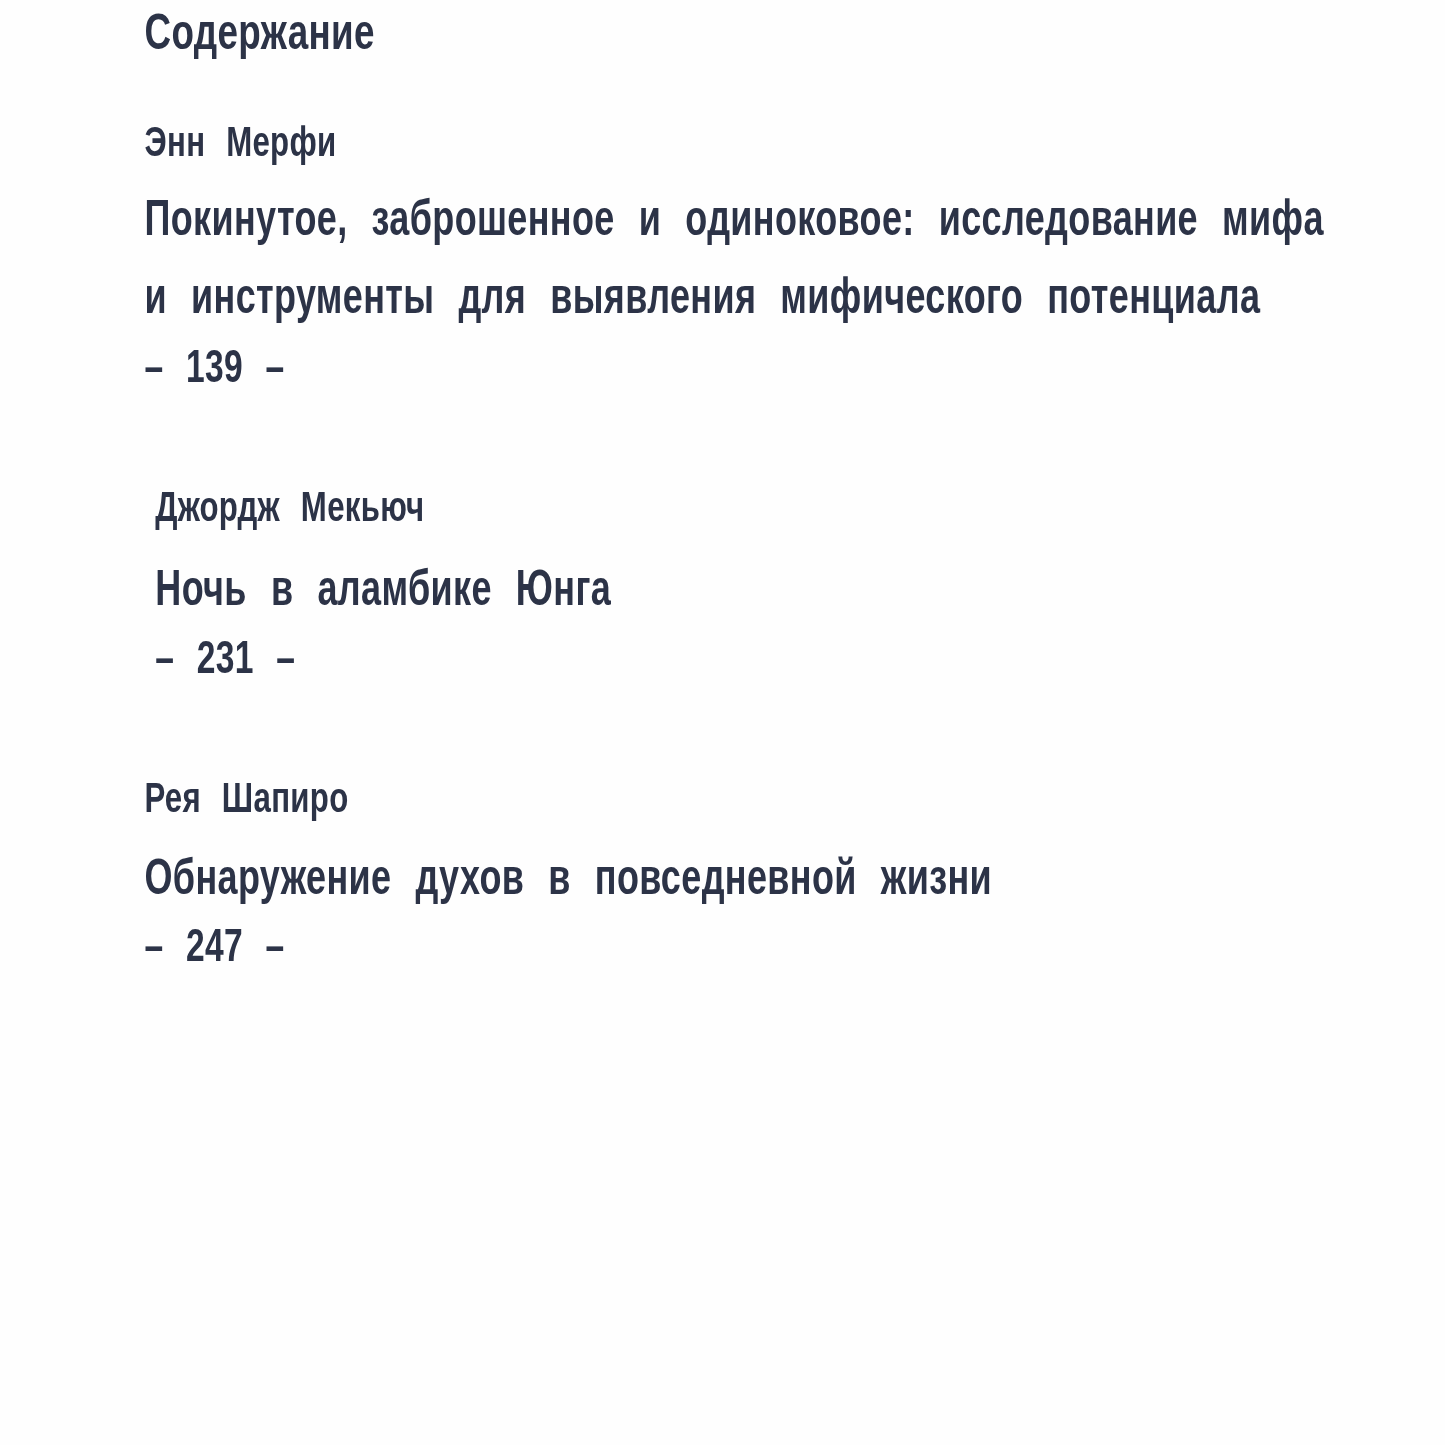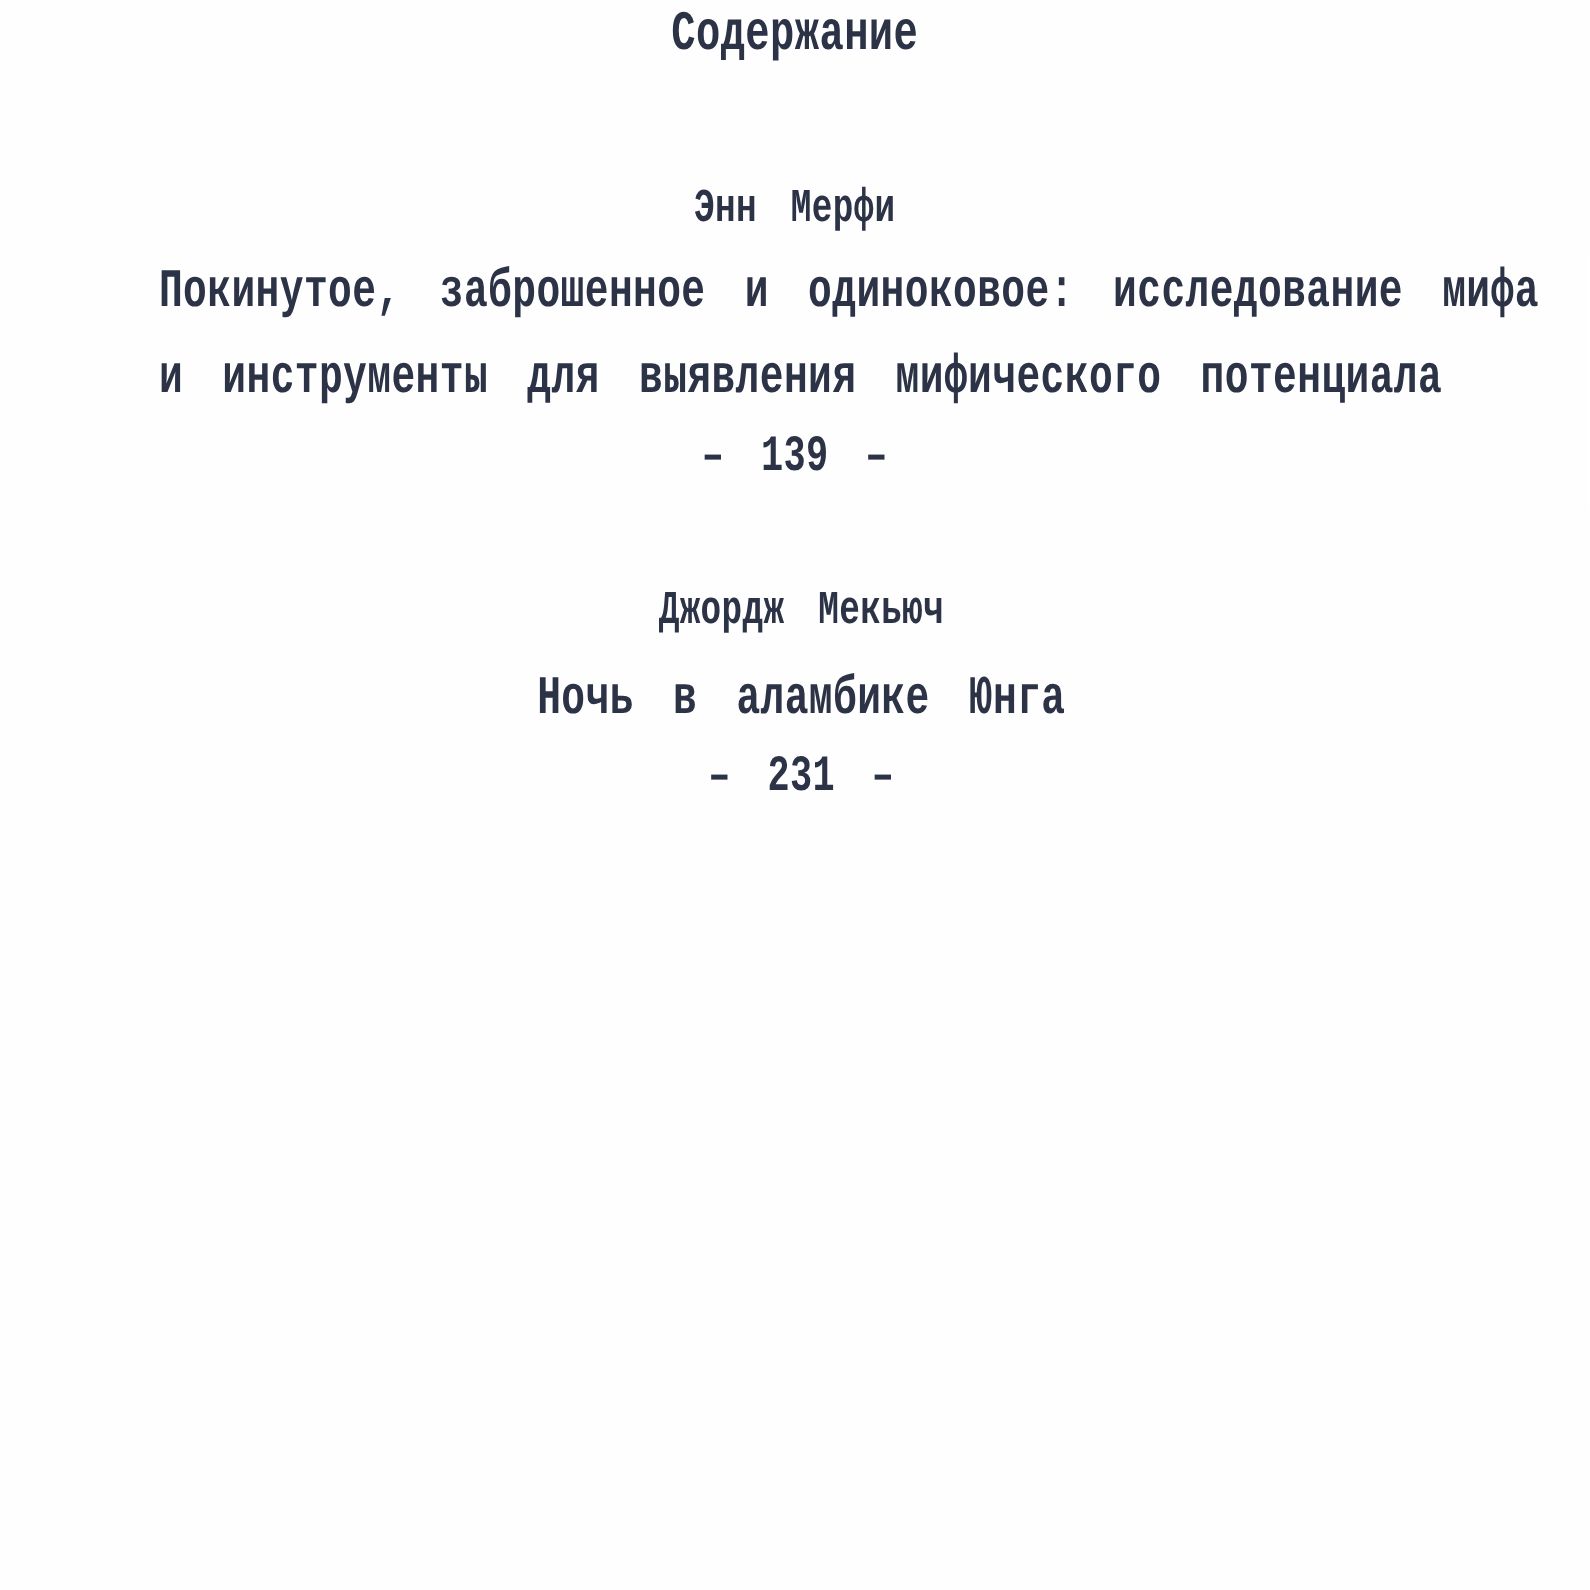--- a/index.html
+++ b/index.html
@@ -6,23 +6,23 @@
     margin: 0;
     padding: 0;
     background: #ffffff;
   }
   .page {
     position: relative;
     width: 1445px;
     height: 1445px;
     background: #fefefe;
     overflow: hidden;
-    font-family: Liberation Mono, monospace;
+    font-family: Liberation Sans, sans-serif;
     color: #2c3347;
-    text-align: center;
+    text-align: left;
   }
   .line {
     display: block;
     white-space: nowrap;
     font-weight: bold;
     letter-spacing: 0.01em;
     word-spacing: 0.38em;
     transform: scale(0.80, 1.10);
     transform-origin: 50% 50%;
   }
@@ -45,21 +45,21 @@
   }
   .entry-page {
     font-size: 42px;
     line-height: 1.1;
   }
   
   .entry-1 { margin-top: 212px; }
   .entry-1 .entry-title { margin-top: 22px; }
   .entry-1 .entry-page  { margin-top: 6px; }
 
-  .entry-2 { margin-top: 112px; }
+  .entry-2 { margin-top: 64px; }
   .entry-2 .entry-title-group { margin-top: 16px; }
   .entry-2 .entry-page  { margin-top: 10px; }
 
   .entry-3 { margin-top: 96px; padding-left: 12px; }
   .entry-3 .entry-title { margin-top: 20px; }
   .entry-3 .entry-page  { margin-top: 8px; }
 
   .entry-4 { margin-top: 96px; }
   .entry-4 .entry-title { margin-top: 18px; }
   .entry-4 .entry-page  { margin-top: 8px; }
@@ -80,14 +80,19 @@
     </div>
     <div class="entry-page line">– 139 –</div>
   </section>
 
   <section class="entry entry-3">
     <div class="entry-author line">Джордж Мекьюч</div>
     <div class="entry-title line">Ночь в аламбике Юнга</div>
     <div class="entry-page line">– 231 –</div>
   </section>
 
+  <section class="entry entry-4">
+    <div class="entry-author line">Рея Шапиро</div>
+    <div class="entry-title line">Обнаружение духов в повседневной жизни</div>
+    <div class="entry-page line">– 247 –</div>
+  </section>
 
 </div>
 
 </body></html>

